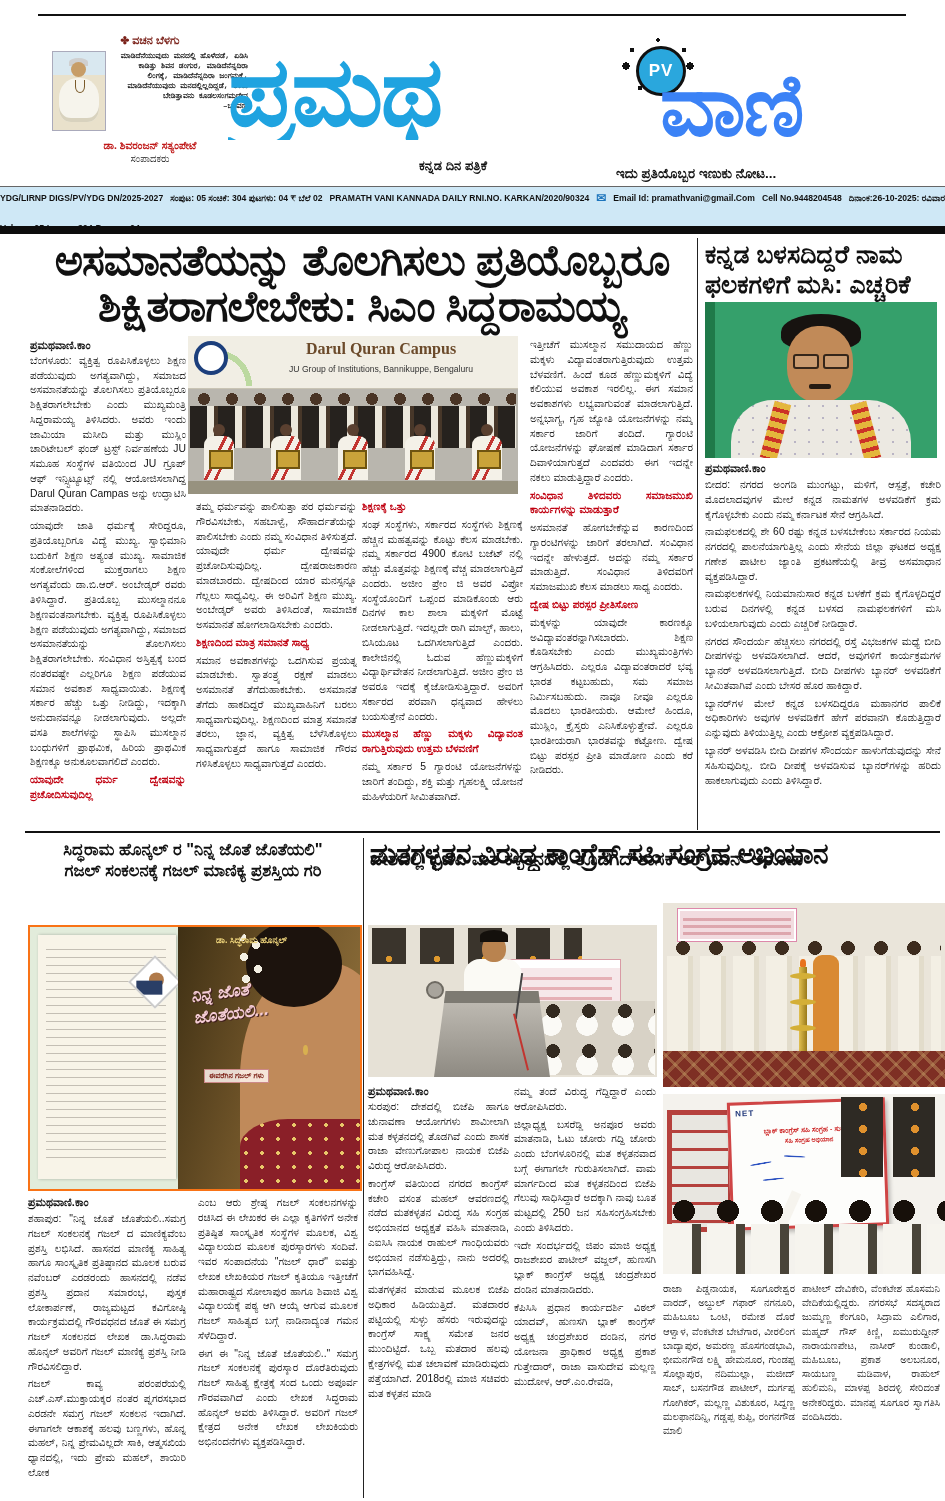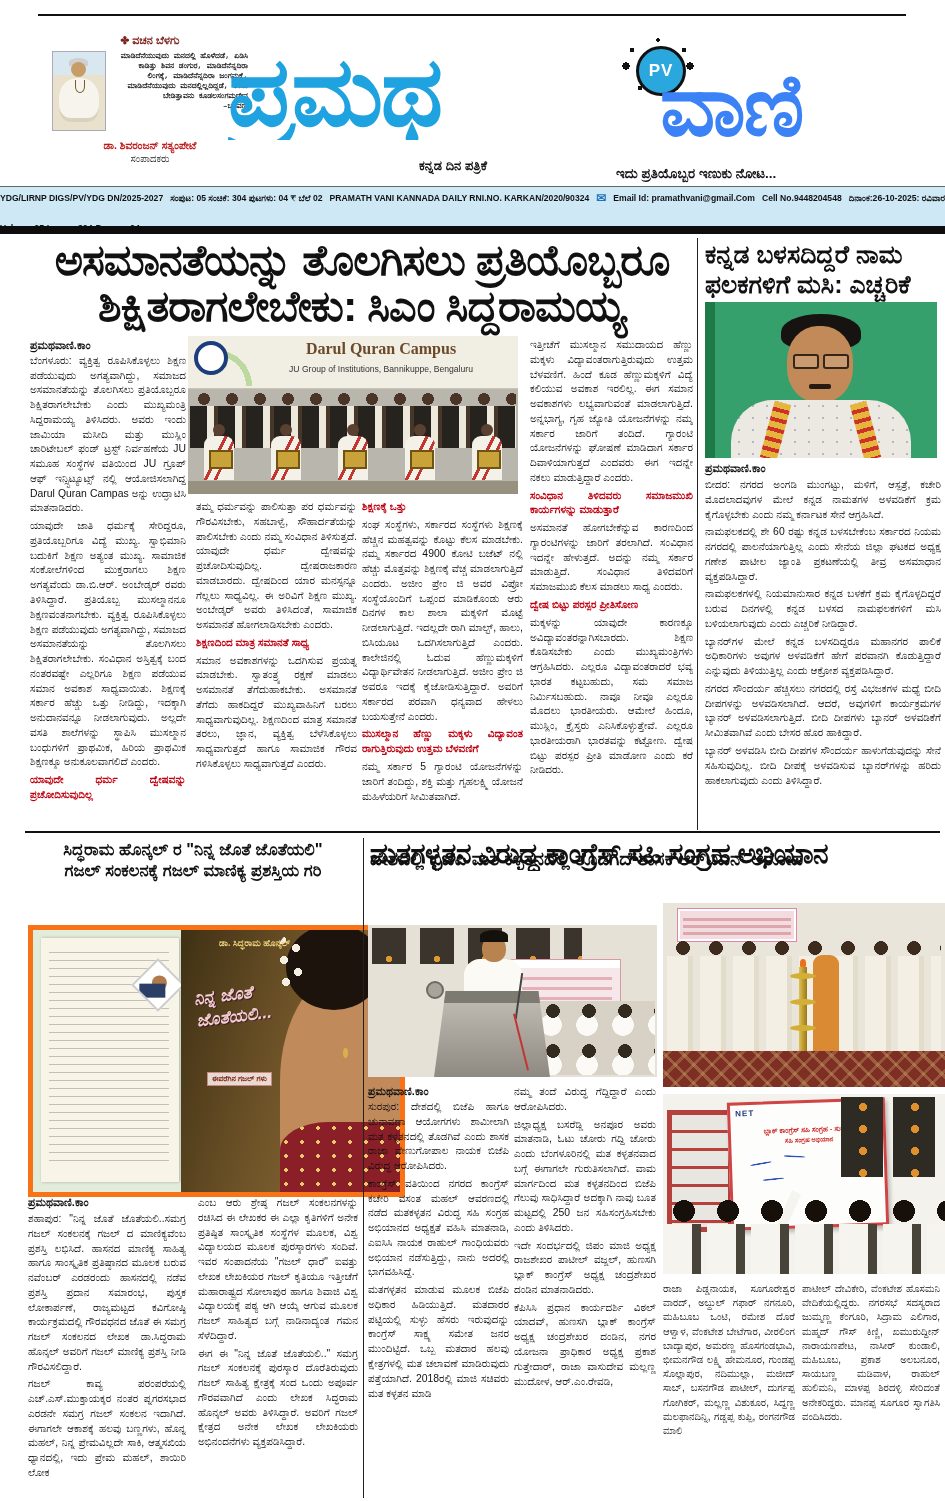--- a/index.html
+++ b/index.html
@@ -95,21 +95,21 @@
   .w-must{position:absolute;left:104px;top:82px;width:22px;height:5px;background:#241a12;border-radius:2px;}
   .w-shirt{position:absolute;left:26px;top:98px;right:26px;bottom:0;border-radius:42px 42px 0 0;
       background:radial-gradient(circle 1px at 8px 6px,#b9b4c4 97%,transparent) 0 0/14px 12px,#ece9e2;}
   .w-garl{position:absolute;top:100px;width:17px;height:58px;
       background:repeating-linear-gradient(#e4b63c 0 6px,#cc3227 6px 10px);}
   .w-gl{left:62px;transform:rotate(15deg);} .w-gr{left:152px;transform:rotate(-15deg);}
   .warn-body{left:705px;top:478px;width:236px;height:352px;}
   .warn-byline{left:705px;top:462px;}
   
   .gz-headline{left:25px;top:839px;width:336px;text-align:center;font-weight:bold;font-size:16.5px;line-height:1.3;}
-  .photo-book{left:28px;top:925px;width:330px;height:262px;background:#e2ecdb;border:5px solid #f97316;overflow:hidden;padding-left:37px;}
+  .photo-book{left:28px;top:925px;width:330px;height:262px;background:#e2ecdb;border:2px solid #f97316;overflow:hidden;}
   .bk-page{position:absolute;left:8px;top:8px;width:138px;height:244px;background:#f8f4e8;box-shadow:1px 0 3px rgba(0,0,0,.25);}
   .bk-lines{position:absolute;left:8px;top:10px;right:10px;height:220px;
       background:repeating-linear-gradient(#0000 0 4px,#9a948a 4px 5px,#0000 5px 8px);opacity:.55;}
   .bk-diamond{position:absolute;right:2px;top:28px;width:34px;height:34px;transform:rotate(45deg);
       background:#fff;border:2px solid #ccc;overflow:hidden;}
   .bk-diamond::before{content:"";position:absolute;left:9px;top:7px;width:15px;height:15px;border-radius:50%;background:#b07a4a;transform:rotate(-45deg);}
   .bk-diamond::after{content:"";position:absolute;left:4px;top:18px;width:26px;height:14px;background:#2a3e66;transform:rotate(-45deg);}
   .bk-cover{position:absolute;left:148px;top:0;right:0;bottom:0;
       background:linear-gradient(105deg,#3f3014 0,#6e5328 45%,#96763f 100%);overflow:hidden;}
   .bk-skin{position:absolute;right:-30px;top:36px;width:150px;height:230px;border-radius:50% 40% 0 0;background:#c08a5a;}
@@ -319,22 +319,22 @@
     <span class="w-must"></span>
     <span class="w-shirt"></span>
     <span class="w-garl w-gl"></span>
     <span class="w-garl w-gr"></span>
   </div>
   <div class="abs byline warn-byline">ಪ್ರಮಥವಾಣಿ.ಕಾಂ</div>
   <div class="abs col body-txt warn-body">
     <p>ಬೀದರ: ನಗರದ ಅಂಗಡಿ ಮುಂಗಟ್ಟು, ಮಳಿಗೆ, ಆಸ್ಪತ್ರೆ, ಕಚೇರಿ ಮೊದಲಾದವುಗಳ ಮೇಲೆ ಕನ್ನಡ ನಾಮತಗಳ ಅಳವಡಿಕೆಗೆ ಕ್ರಮ ಕೈಗೊಳ್ಳಬೇಕು ಎಂದು ನಮ್ಮ ಕರ್ನಾಟಕ ಸೇನೆ ಆಗ್ರಹಿಸಿದೆ.</p>
     <p>ನಾಮಫಲಕದಲ್ಲಿ ಶೇ 60 ರಷ್ಟು ಕನ್ನಡ ಬಳಸಬೇಕೆಂಬ ಸರ್ಕಾರದ ನಿಯಮ ನಗರದಲ್ಲಿ ಪಾಲನೆಯಾಗುತ್ತಿಲ್ಲ ಎಂದು ಸೇನೆಯ ಜಿಲ್ಲಾ ಘಟಕದ ಅಧ್ಯಕ್ಷ ಗಣೇಶ ಪಾಟೀಲ ಜ್ಯಾಂತಿ ಪ್ರಕಟಣೆಯಲ್ಲಿ ತೀವ್ರ ಅಸಮಾಧಾನ ವ್ಯಕ್ತಪಡಿಸಿದ್ದಾರೆ.</p>
     <p>ನಾಮಫಲಕಗಳಲ್ಲಿ ನಿಯಮಾನುಸಾರ ಕನ್ನಡ ಬಳಕೆಗೆ ಕ್ರಮ ಕೈಗೊಳ್ಳದಿದ್ದರೆ ಬರುವ ದಿನಗಳಲ್ಲಿ ಕನ್ನಡ ಬಳಸದ ನಾಮಫಲಕಗಳಿಗೆ ಮಸಿ ಬಳಿಯಲಾಗುವುದು ಎಂದು ಎಚ್ಚರಿಕೆ ನೀಡಿದ್ದಾರೆ.</p>
+    <p>ನಗರದ ಸೌಂದರ್ಯ ಹೆಚ್ಚಿಸಲು ನಗರದಲ್ಲಿ ರಸ್ತೆ ವಿಭಜಕಗಳ ಮಧ್ಯೆ ಬೀದಿ ದೀಪಗಳನ್ನು ಅಳವಡಿಸಲಾಗಿದೆ. ಆದರೆ, ಅವುಗಳಿಗೆ ಕಾರ್ಯಕ್ರಮಗಳ ಬ್ಯಾನರ್ ಅಳವಡಿಸಲಾಗುತ್ತಿದೆ. ಬೀದಿ ದೀಪಗಳು ಬ್ಯಾನರ್ ಅಳವಡಿಕೆಗೆ ಸೀಮಿತವಾಗಿವೆ ಎಂದು ಬೇಸರ ಹೊರ ಹಾಕಿದ್ದಾರೆ.</p>
     <p>ಬ್ಯಾನರ್‌ಗಳ ಮೇಲೆ ಕನ್ನಡ ಬಳಸದಿದ್ದರೂ ಮಹಾನಗರ ಪಾಲಿಕೆ ಅಧಿಕಾರಿಗಳು ಅವುಗಳ ಅಳವಡಿಕೆಗೆ ಹೇಗೆ ಪರವಾನಗಿ ಕೊಡುತ್ತಿದ್ದಾರೆ ಎನ್ನುವುದು ತಿಳಿಯುತ್ತಿಲ್ಲ ಎಂದು ಆಕ್ರೋಶ ವ್ಯಕ್ತಪಡಿಸಿದ್ದಾರೆ.</p>
-    <p>ನಗರದ ಸೌಂದರ್ಯ ಹೆಚ್ಚಿಸಲು ನಗರದಲ್ಲಿ ರಸ್ತೆ ವಿಭಜಕಗಳ ಮಧ್ಯೆ ಬೀದಿ ದೀಪಗಳನ್ನು ಅಳವಡಿಸಲಾಗಿದೆ. ಆದರೆ, ಅವುಗಳಿಗೆ ಕಾರ್ಯಕ್ರಮಗಳ ಬ್ಯಾನರ್ ಅಳವಡಿಸಲಾಗುತ್ತಿದೆ. ಬೀದಿ ದೀಪಗಳು ಬ್ಯಾನರ್ ಅಳವಡಿಕೆಗೆ ಸೀಮಿತವಾಗಿವೆ ಎಂದು ಬೇಸರ ಹೊರ ಹಾಕಿದ್ದಾರೆ.</p>
     <p>ಬ್ಯಾನರ್ ಅಳವಡಿಸಿ ಬೀದಿ ದೀಪಗಳ ಸೌಂದರ್ಯ ಹಾಳುಗೆಡುವುದನ್ನು ಸೇನೆ ಸಹಿಸುವುದಿಲ್ಲ. ಬೀದಿ ದೀಪಕ್ಕೆ ಅಳವಡಿಸುವ ಬ್ಯಾನರ್‌ಗಳನ್ನು ಹರಿದು ಹಾಕಲಾಗುವುದು ಎಂದು ತಿಳಿಸಿದ್ದಾರೆ.</p>
   </div>
 
   <div class="abs hdiv-band"></div>
 
   <div class="abs gz-headline">
     <div>ಸಿದ್ಧರಾಮ ಹೊನ್ಕಲ್ ರ "ನಿನ್ನ ಜೊತೆ ಜೊತೆಯಲಿ"</div>
     <div>ಗಜಲ್ ಸಂಕಲನಕ್ಕೆ ಗಜಲ್  ಮಾಣಿಕ್ಯ ಪ್ರಶಸ್ತಿಯ ಗರಿ</div>
   </div>
   <div class="abs photo-book">

